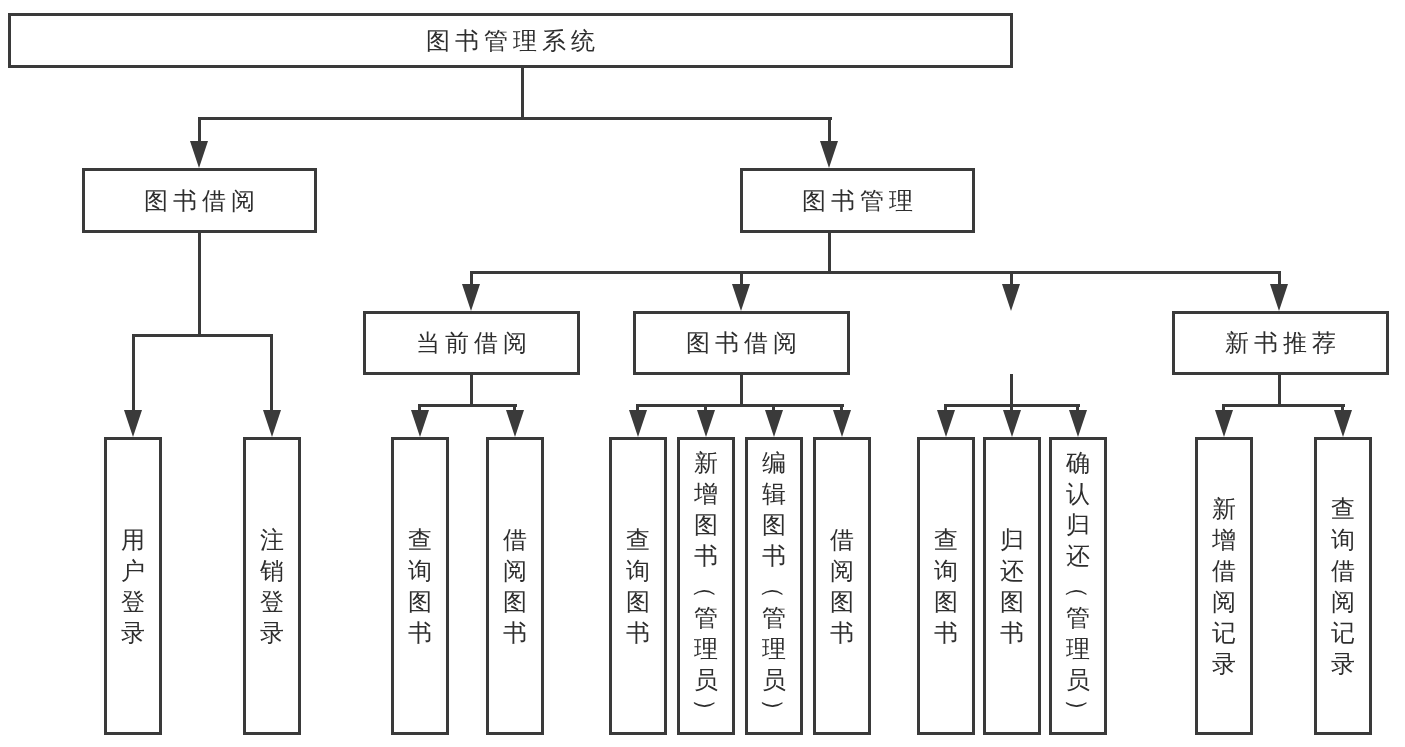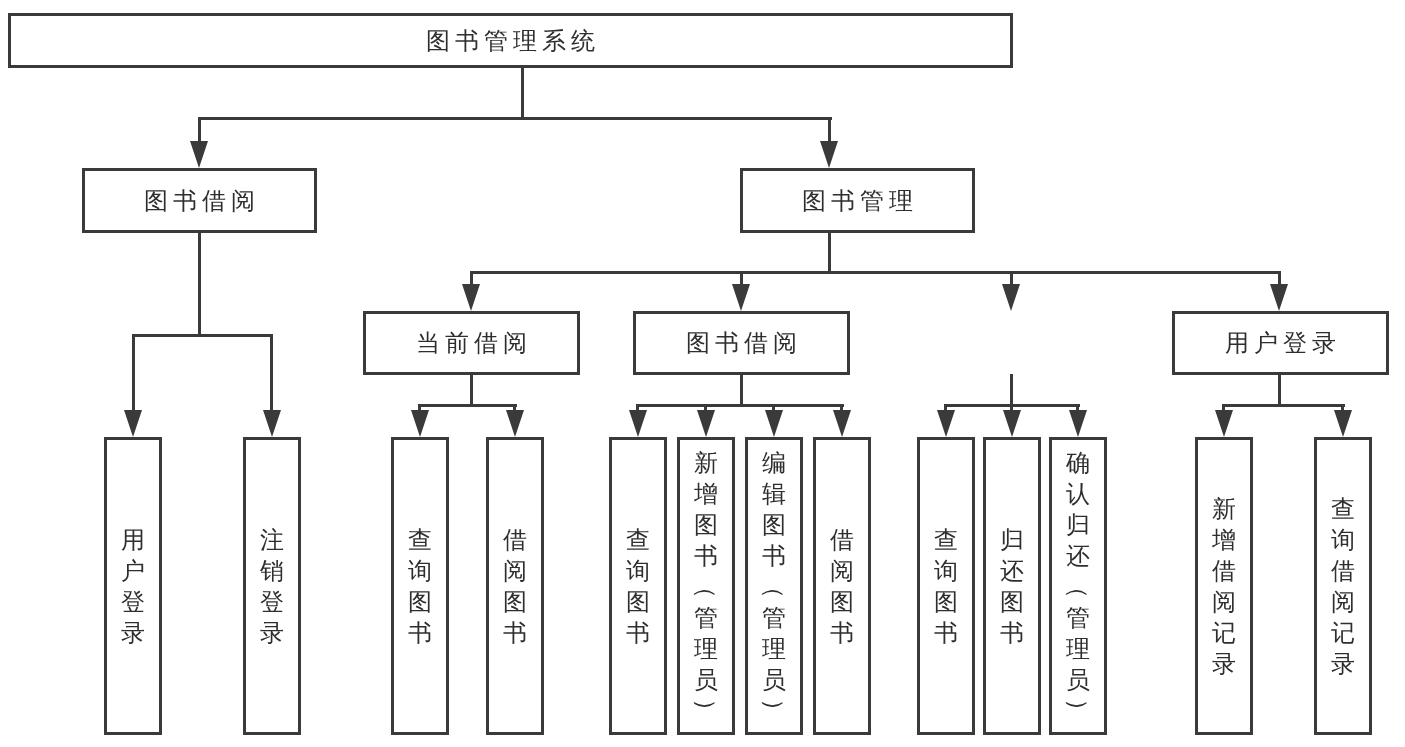--- a/index.html
+++ b/index.html
@@ -108,21 +108,21 @@
   <div class="line" style="left:1278px; top:271px; width:3px; height:13px;"></div>
   <div class="arrow" style="left:1270px; top:284px;"></div>
 
   <div class="node h" style="left:363px; top:311px; width:217px; height:64px;">
     <span>当前借阅</span>
   </div>
   <div class="node h" style="left:633px; top:311px; width:217px; height:64px;">
     <span>图书借阅</span>
   </div>
   <div class="node h" style="left:1172px; top:311px; width:217px; height:64px;">
-    <span>用户登录</span>
+    <span>新书推荐</span>
   </div>
 
   <div class="line" style="left:470px; top:374px; width:3px; height:31px;"></div>
   <div class="line" style="left:418px; top:404px; width:99px; height:3px;"></div>
   <div class="line" style="left:418px; top:404px; width:3px; height:9px;"></div>
   <div class="arrow" style="left:411px; top:410px;"></div>
   <div class="line" style="left:513px; top:404px; width:3px; height:9px;"></div>
   <div class="arrow" style="left:506px; top:410px;"></div>
 
   <div class="line" style="left:740px; top:374px; width:3px; height:31px;"></div>

